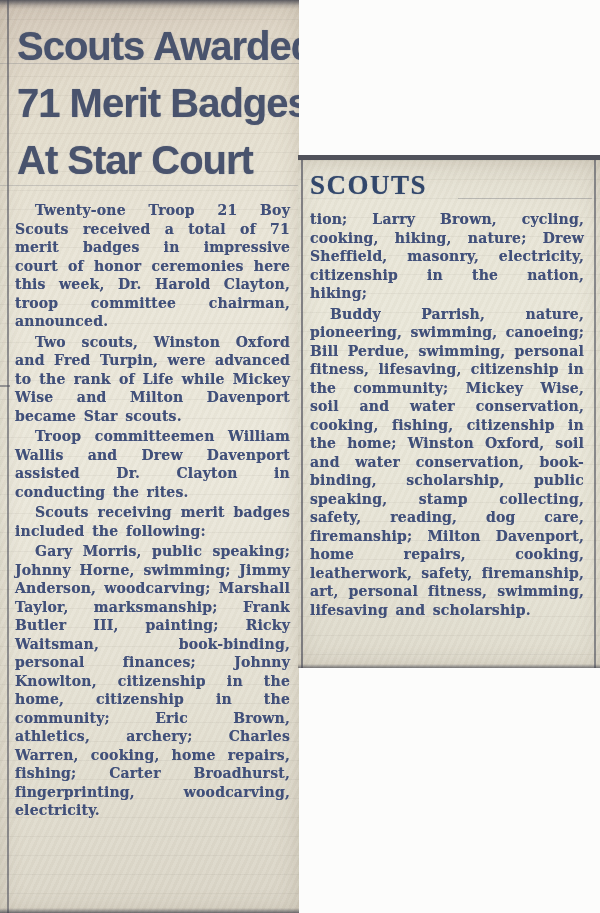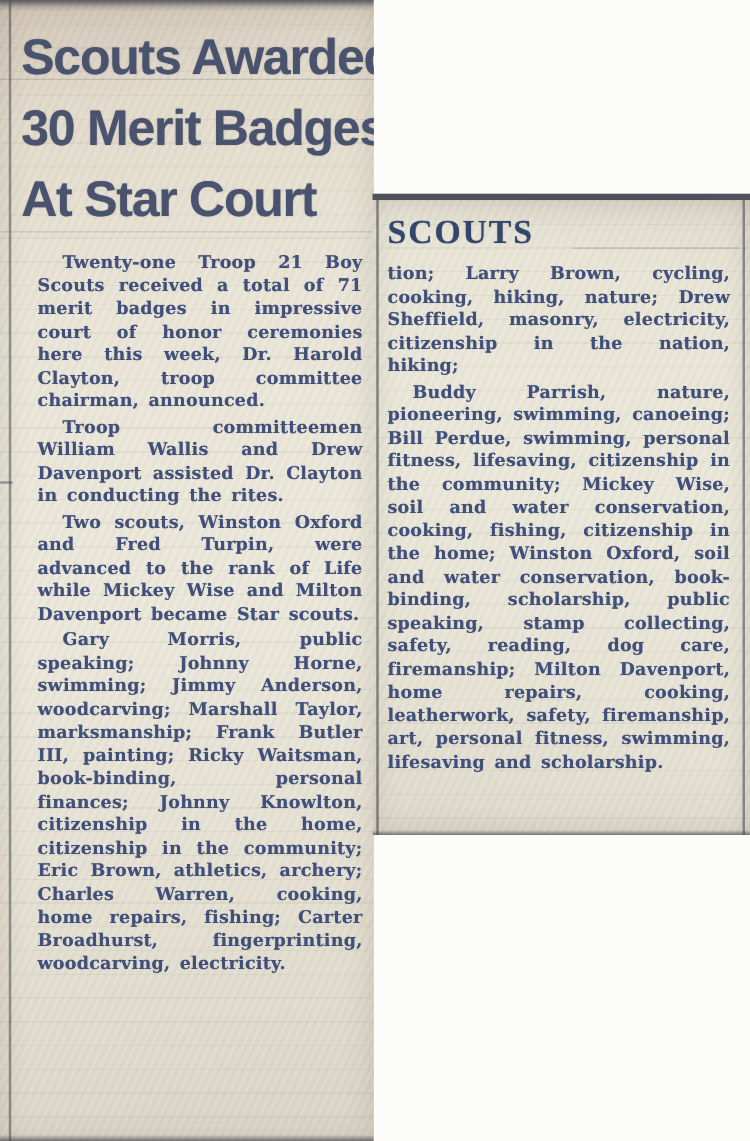--- a/index.html
+++ b/index.html
@@ -64,21 +64,21 @@
   }
   .headline .hl-line { display: block; white-space: nowrap; }
   .headline-rule {
     position: absolute; left: 0; right: 0; height: 1px;
     background: rgba(100, 102, 115, 0.25);
   }
 
   
   .article-body {
     position: relative;
-    margin: 12px 9px 0 30px;
+    margin: 12px 9px 0 15px;
     font-weight: 700;
     font-size: 14px;
     line-height: 18.5px;
     text-align: justify;
     word-spacing: 2.5px;
     letter-spacing: 0.2px;
     color: var(--ink, #41507a);
     text-shadow: 0 0 0.6px rgba(65, 80, 122, 0.55);
   }
   .article-body p { margin: 0 0 2px 0; text-indent: 20px; }
@@ -127,30 +127,31 @@
 <div class="scene">
 
   <article class="clip clip-left">
     <div class="grain"></div>
     <div class="top-band"></div>
     <div class="col-rule"></div>
     <div class="registration-tick"></div>
 
     <h1 class="headline">
       <span class="hl-line">Scouts Awarded</span>
-      <span class="hl-line">30 Merit Badges</span>
+      <span class="hl-line">71 Merit Badges</span>
       <span class="hl-line">At Star Court</span>
     </h1>
     <div class="headline-rule" style="top:63px;"></div>
     <div class="headline-rule" style="top:185px;"></div>
 
     <div class="article-body">
       <p>Twenty-one Troop 21 Boy Scouts received a total of 71 merit badges in impressive court of honor ceremonies here this week, Dr. Harold Clayton, troop committee chairman, announced.</p>
+      <p>Two scouts, Winston Oxford and Fred Turpin, were advanced to the rank of Life while Mickey Wise and Milton Davenport became Star scouts.</p>
       <p>Troop committeemen William Wallis and Drew Davenport assisted Dr. Clayton in conducting the rites.</p>
-      <p>Two scouts, Winston Oxford and Fred Turpin, were advanced to the rank of Life while Mickey Wise and Milton Davenport became Star scouts.</p>
+      <p>Scouts receiving merit badges included the following:</p>
       <p>Gary Morris, public speaking; Johnny Horne, swimming; Jimmy Anderson, woodcarving; Marshall Taylor, marksmanship; Frank Butler III, painting; Ricky Waitsman, book-binding, personal finances; Johnny Knowlton, citizenship in the home, citizenship in the community; Eric Brown, athletics, archery; Charles Warren, cooking, home repairs, fishing; Carter Broadhurst, fingerprinting, woodcarving, electricity.</p>
 
     </div>
 
     <div class="bottom-band"></div>
   </article>
 
   <article class="clip clip-right">
     <div class="grain"></div>
     <div class="left-rule"></div>

